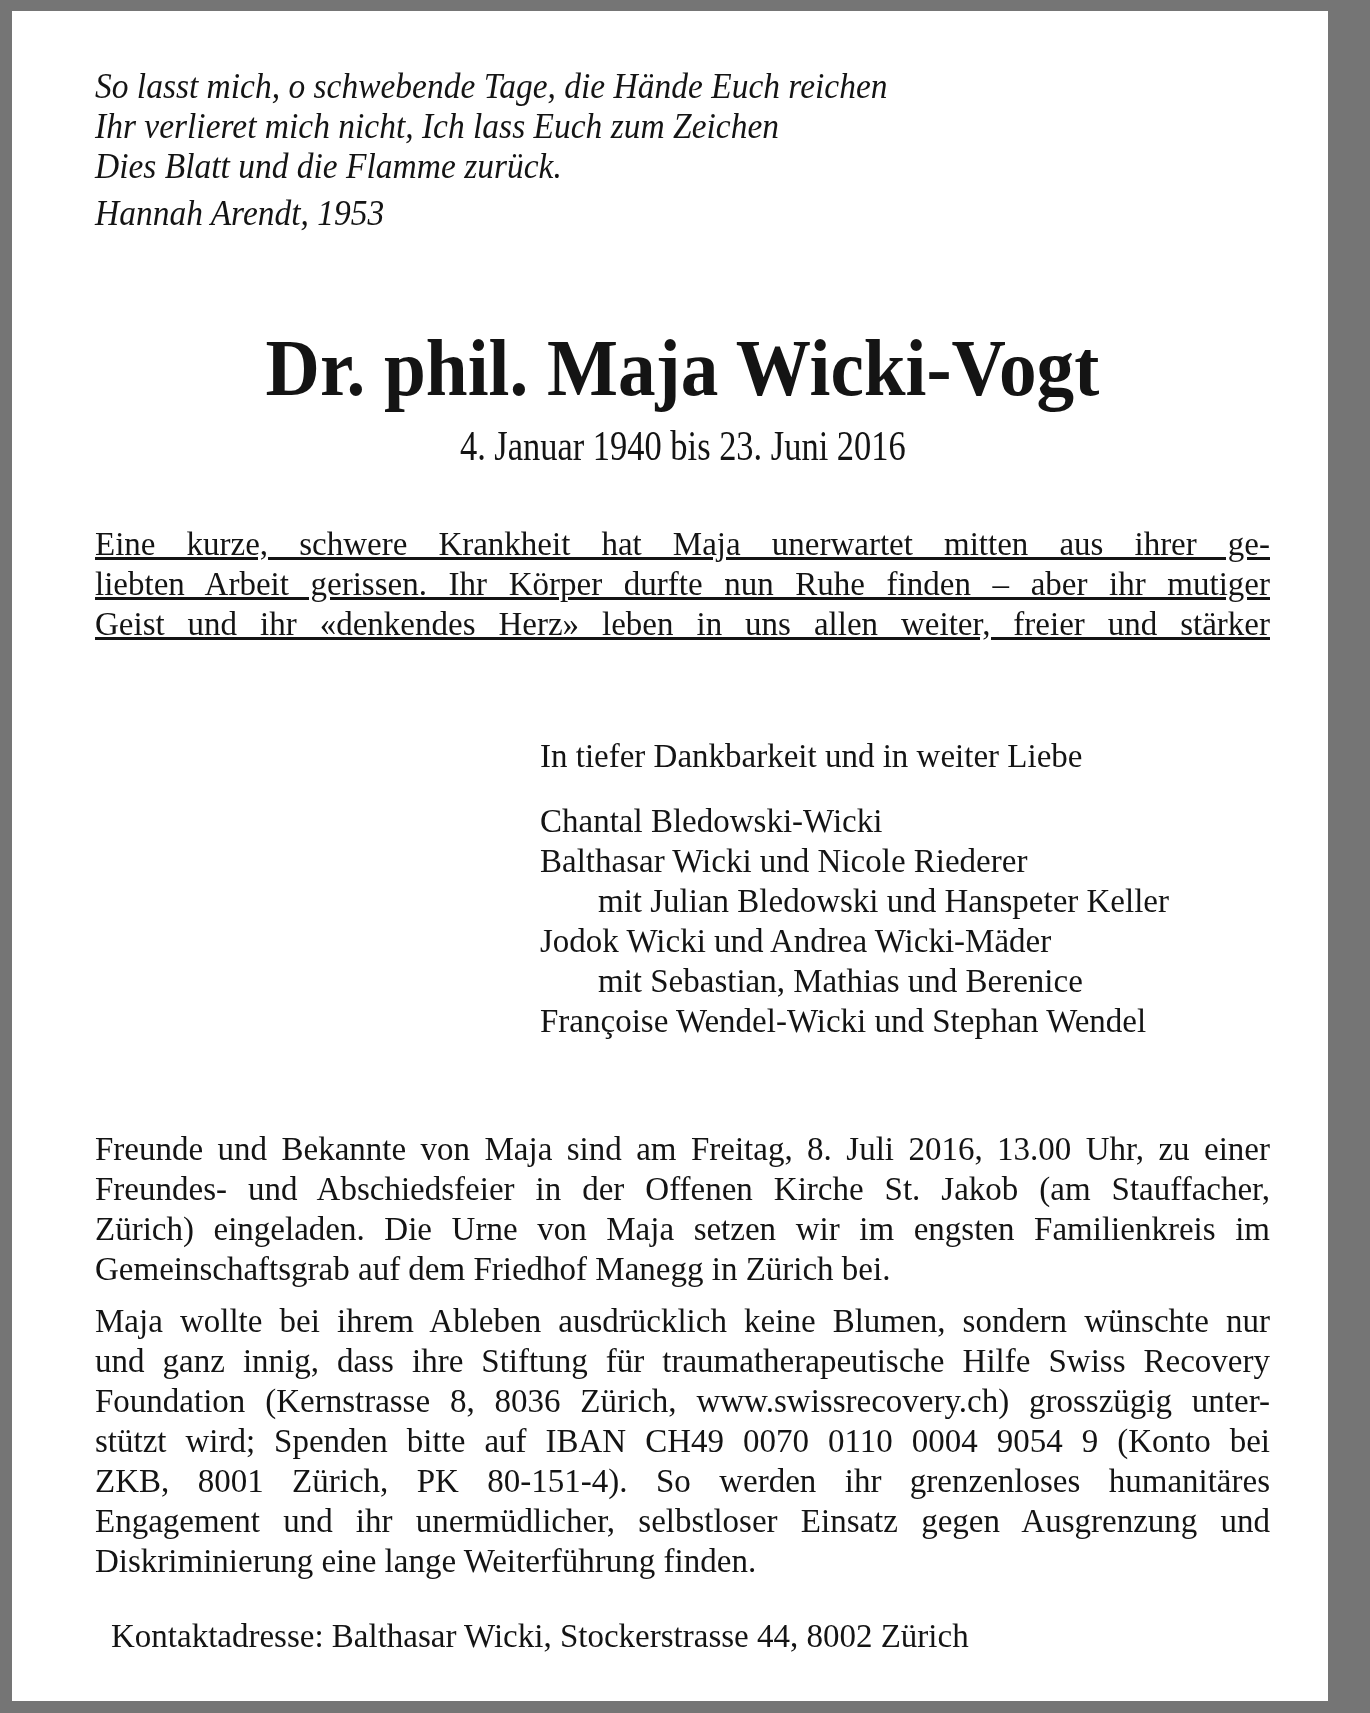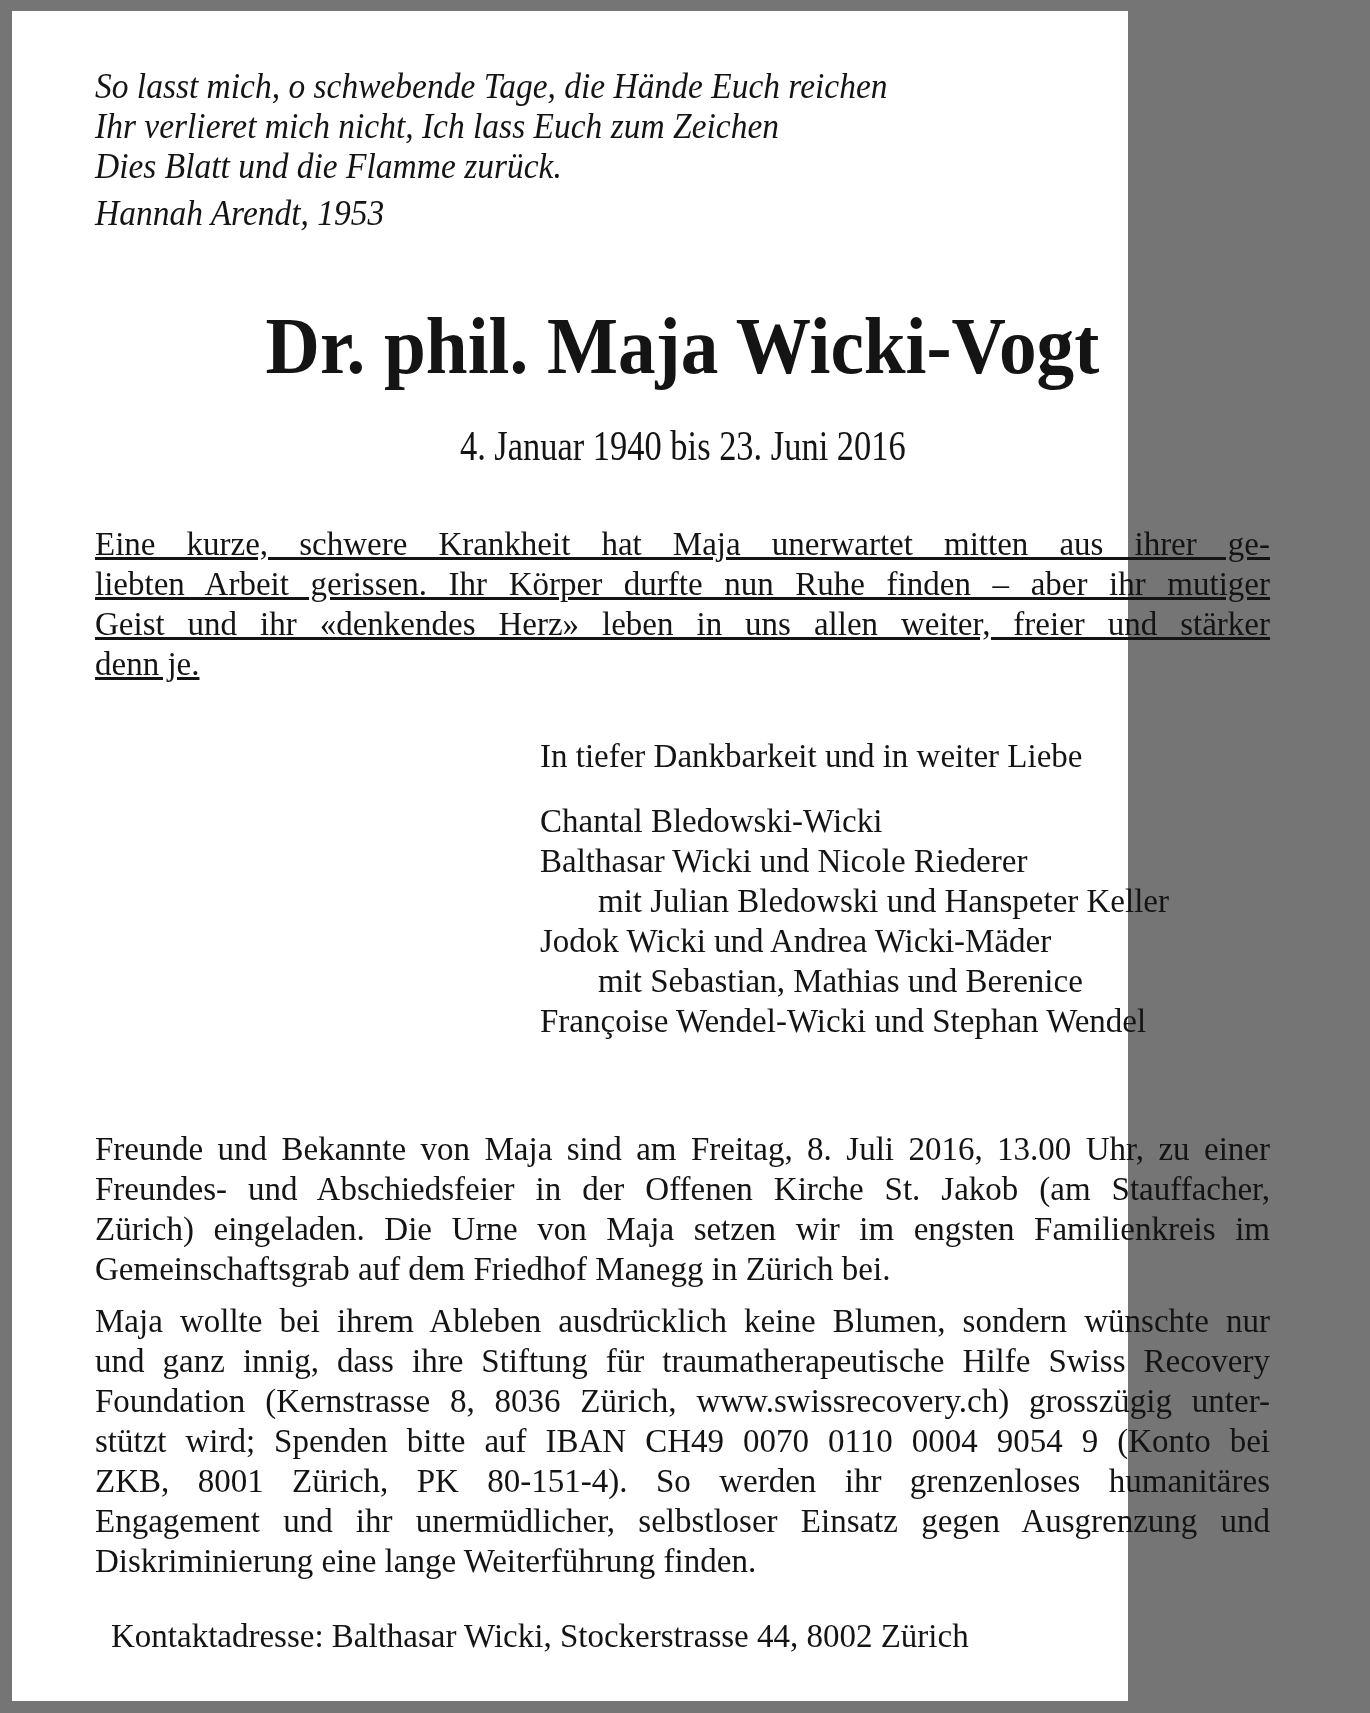--- a/index.html
+++ b/index.html
@@ -7,38 +7,38 @@
     width: 1370px; height: 1713px;
     position: relative;
     background: #757575;
     font-family: "Liberation Serif", "DejaVu Serif", serif;
     color: #141414;
     -webkit-font-smoothing: antialiased;
   }
   .page {
     position: absolute;
     left: 12px; top: 11px;
-    width: 1116px; height: 1690px;
+    width: 1316px; height: 1690px;
     background: #ffffff;
   }
   
   .epigraph {
     position: absolute; left: 83px; top: 55px;
     font-style: italic;
     font-size: 36px; line-height: 40px;
     transform: scaleX(0.93); transform-origin: 0 0;
     white-space: nowrap;
   }
   .epigraph .attribution { margin-top: 7px; }
   
   .center-row {
     position: absolute; left: 83px; width: 1175px;
     text-align: center; white-space: nowrap;
   }
-  .header-name { top: 293px; font-weight: bold; font-size: 80px; line-height: 84px; }
+  .header-name { top: 315px; font-weight: bold; font-size: 80px; line-height: 84px; }
   .header-name .squeeze { display: inline-block; transform: scaleX(0.94); }
   .header-dates { top: 412px; font-size: 42px; line-height: 46px; }
   .header-dates .squeeze { display: inline-block; transform: scaleX(0.82); }
   
   .para {
     position: absolute; left: 83px; width: 1175px;
     font-size: 33px; line-height: 40px;
   }
   .para .jl { text-align: justify; text-align-last: justify; text-justify: inter-word; }
   .para .ll { text-align: left; }
@@ -72,21 +72,20 @@
   </div>
 
   <div class="center-row header-dates">
     <span class="squeeze">4. Januar 1940 bis 23. Juni 2016</span>
   </div>
 
   <div class="para p1">
     <div class="jl">Eine kurze, schwere Krankheit hat Maja unerwartet mitten aus ihrer ge-</div>
     <div class="jl">liebten Arbeit gerissen. Ihr Körper durfte nun Ruhe finden – aber ihr mutiger</div>
     <div class="jl">Geist und ihr «denkendes Herz» leben in uns allen weiter, freier und stärker</div>
-    <div class="ll">denn je.</div>
   </div>
 
   <div class="tribute">
     <div>In tiefer Dankbarkeit und in weiter Liebe</div>
     <div class="family">
       <div>Chantal Bledowski-Wicki</div>
       <div>Balthasar Wicki und Nicole Riederer</div>
       <div class="indent">mit Julian Bledowski und Hanspeter Keller</div>
       <div>Jodok Wicki und Andrea Wicki-Mäder</div>
       <div class="indent">mit Sebastian, Mathias und Berenice</div>

